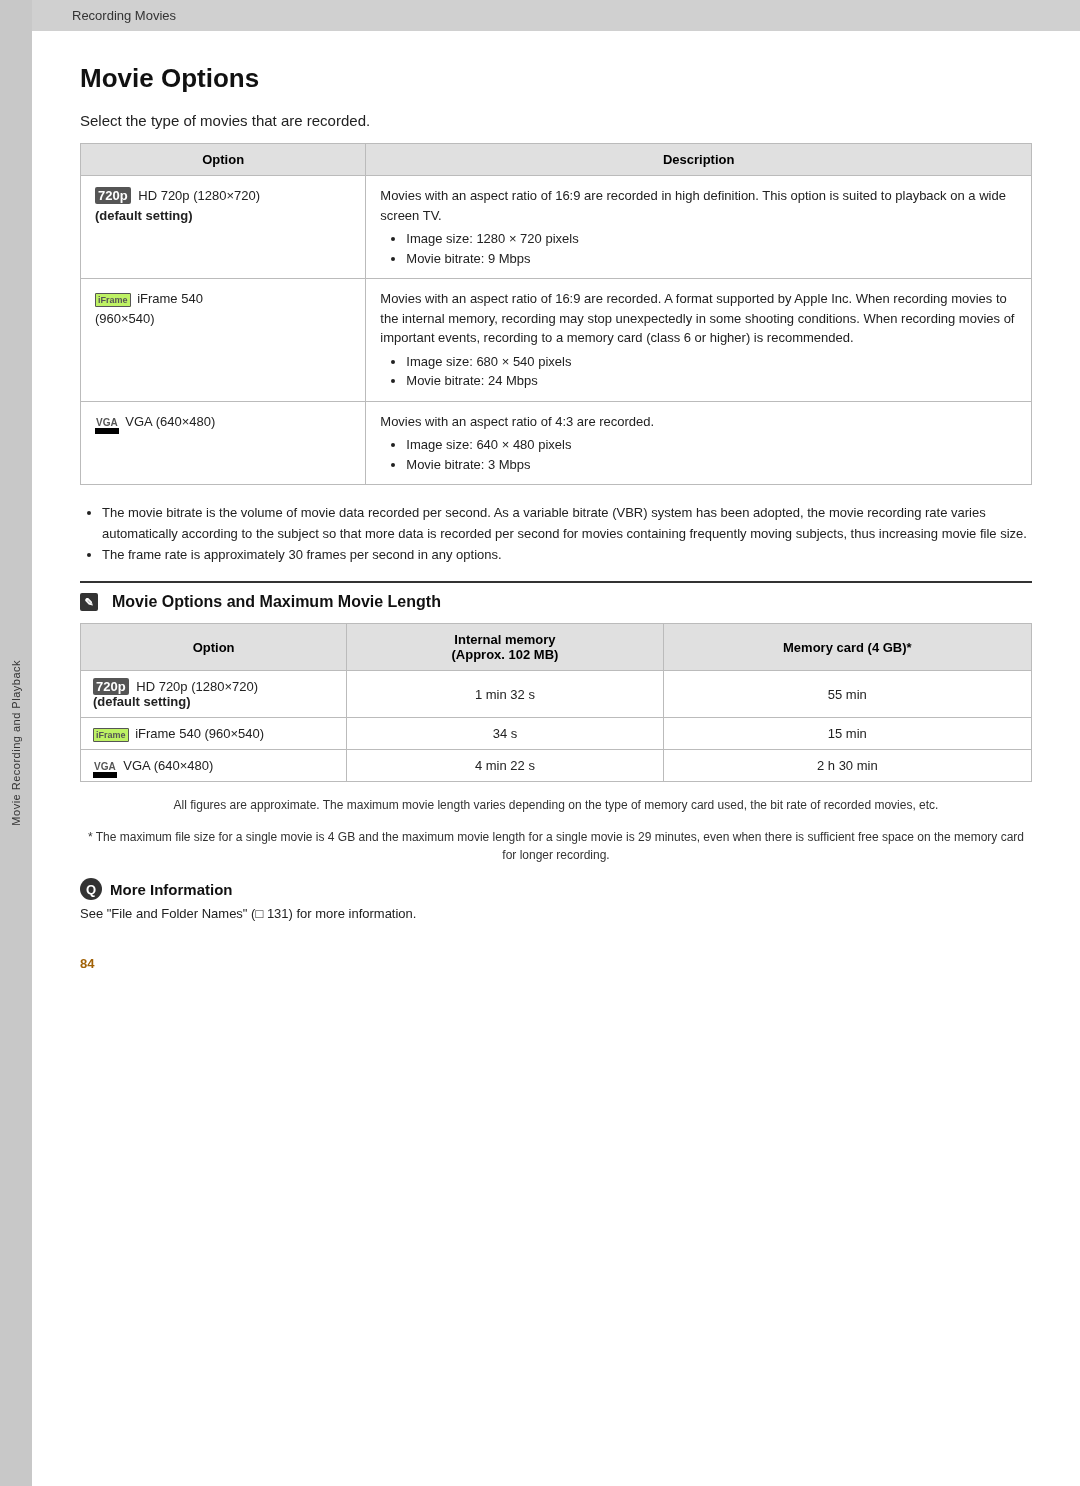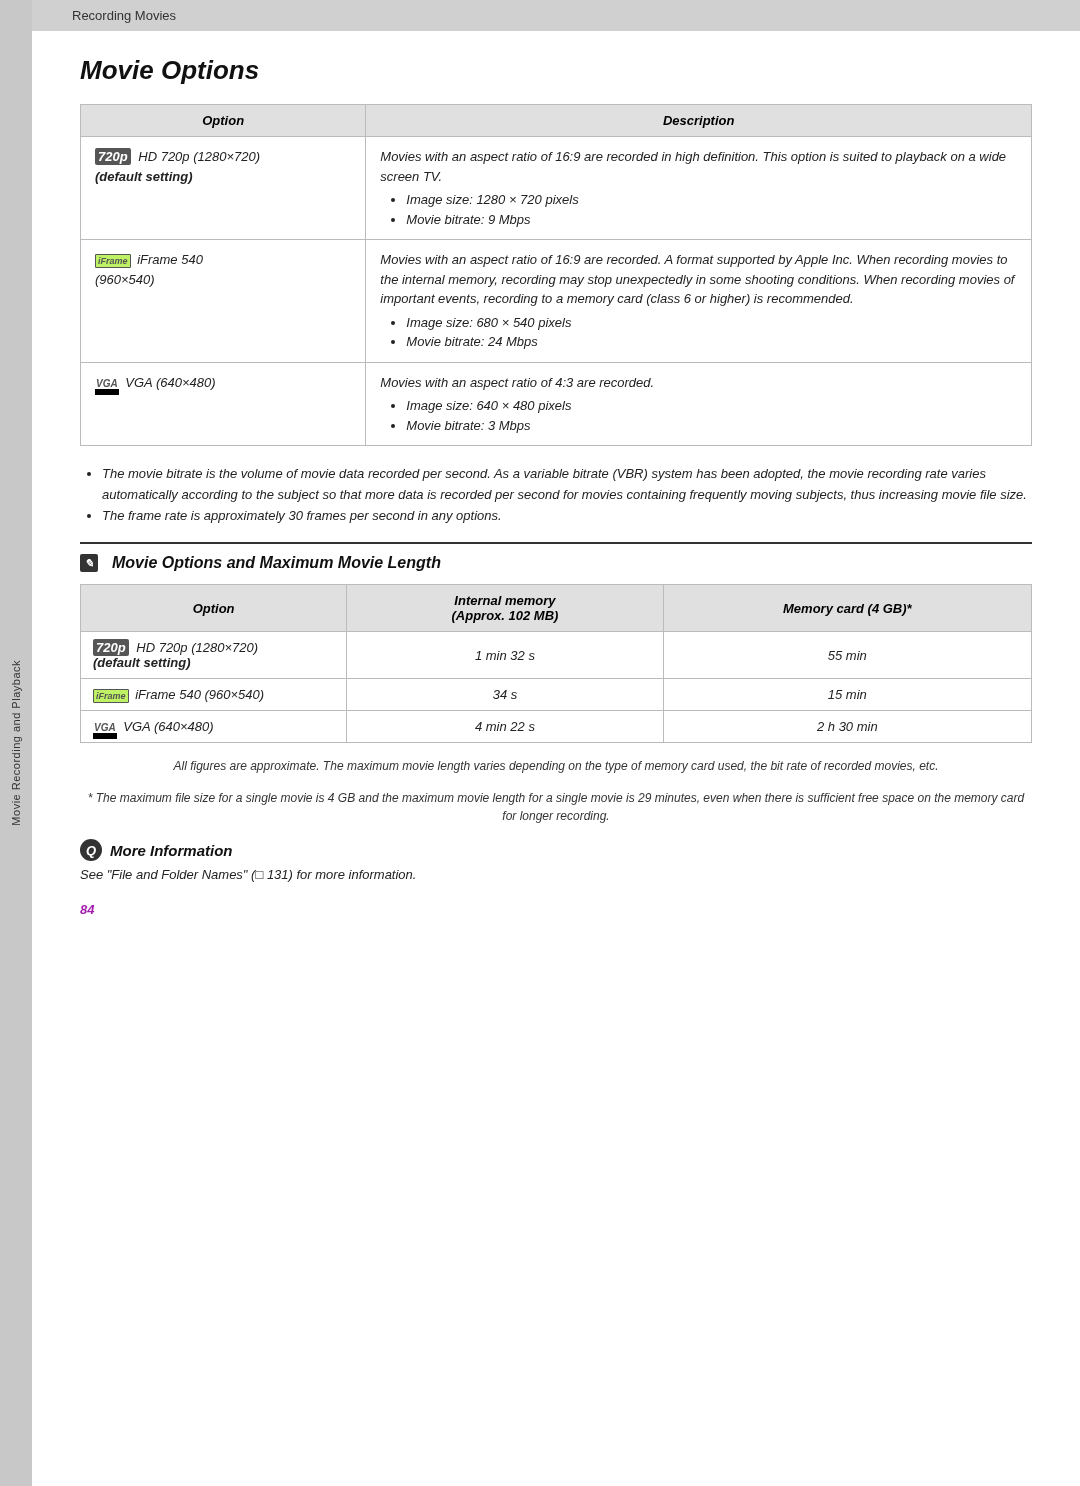--- a/index.html
+++ b/index.html
@@ -40,22 +40,21 @@
       padding: 0;
       background: #fff;
     }
     .top-bar {
       background: #d0d0d0;
       padding: 8px 40px;
       font-size: 13px;
       color: #333;
     }
     .content-area {
-      padding: 24px 48px 30px 48px;
-      font-style: italic;
+      padding: 32px 48px 30px 48px;
     }
     h1.page-title {
       font-size: 26px;
       font-weight: bold;
       margin-bottom: 18px;
       color: #111;
     }
     .nav-box {
       border: 1px solid #aaa;
       padding: 10px 16px;
@@ -187,22 +186,22 @@
       font-size: 13px;
       font-weight: bold;
     }
     .more-info-text {
       font-size: 13px;
       color: #222;
     }
     .page-number {
       font-size: 13px;
       font-weight: bold;
-      color: #a21caf;
-      margin-top: 20px;
+      color: #a16207;
+      margin-top: 35px;
     }
     .note-icon {
       display: inline-block;
       width: 18px;
       height: 18px;
       background: #333;
       color: #fff;
       font-size: 11px;
       font-weight: bold;
       text-align: center;
@@ -242,20 +241,21 @@
 
     <div class="top-bar">
       <span>Recording Movies</span>
     </div>
 
     <div class="content-area">
 
       <h1 class="page-title">Movie Options</h1>
 
 
+      <p class="subtitle">Select the type of movies that are recorded.</p>
 
       <table class="options-table">
         <thead>
           <tr>
             <th>Option</th>
             <th>Description</th>
           </tr>
         </thead>
         <tbody>
 

